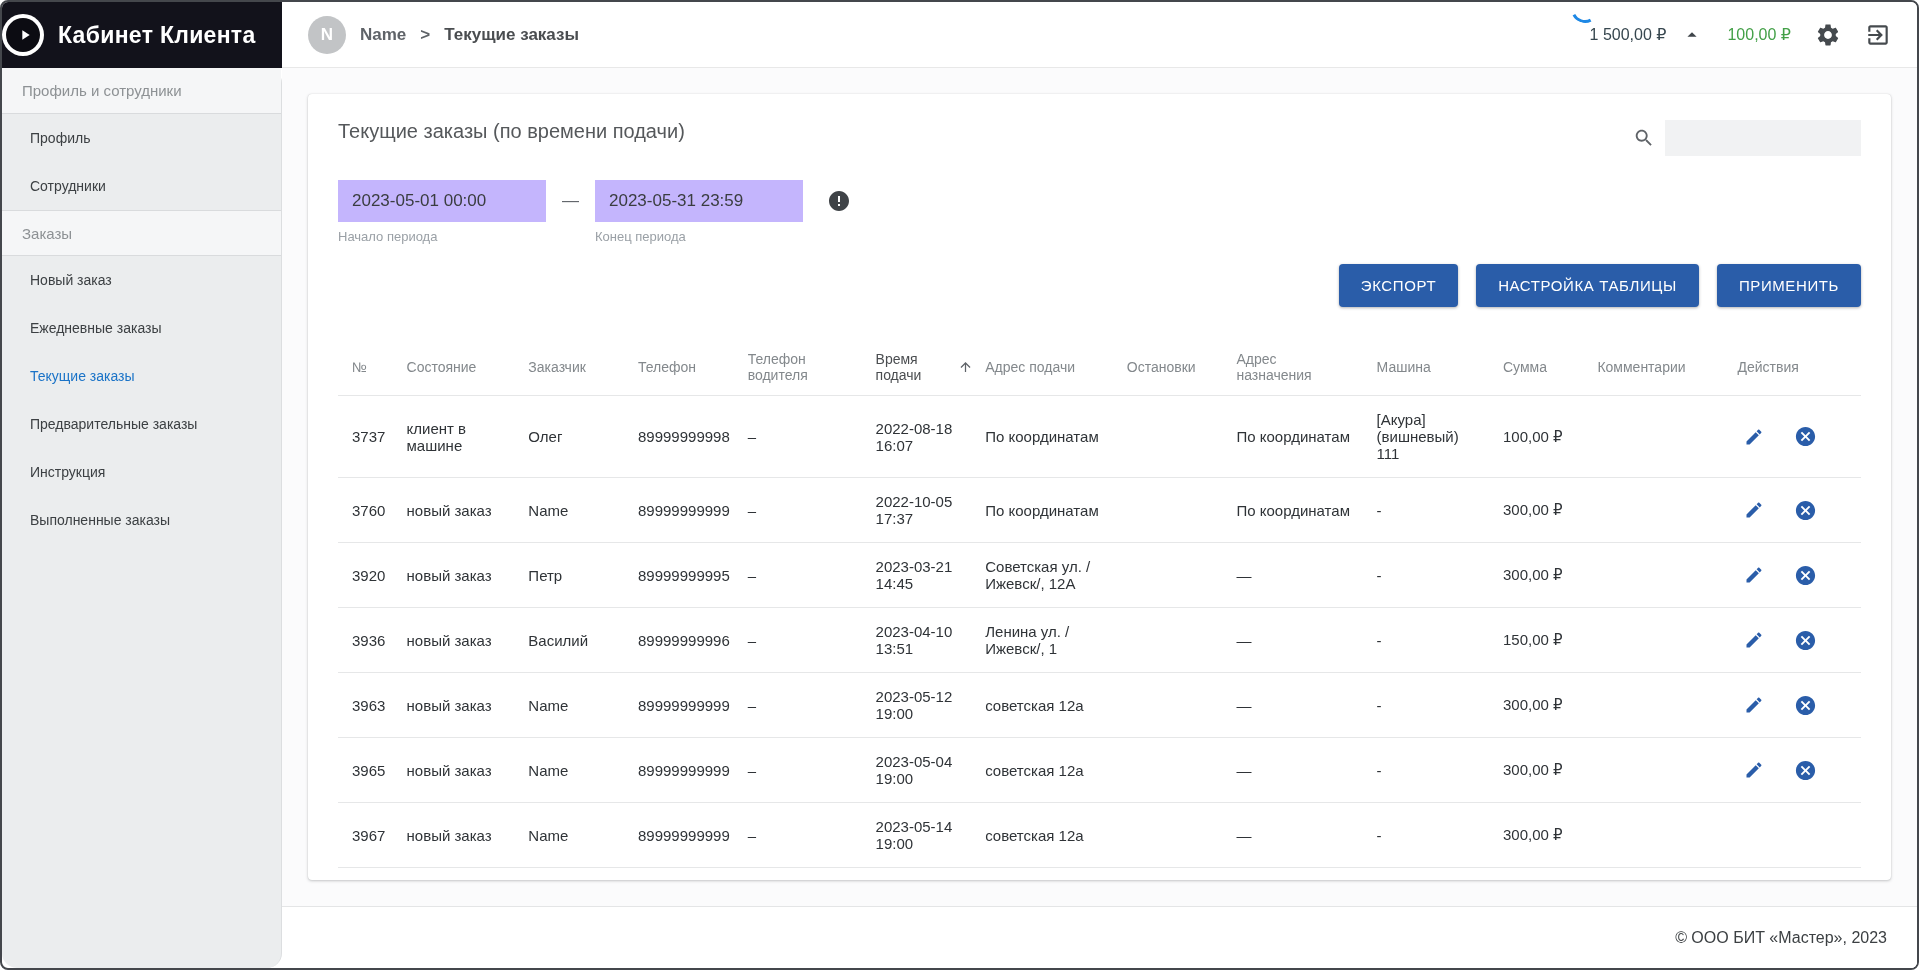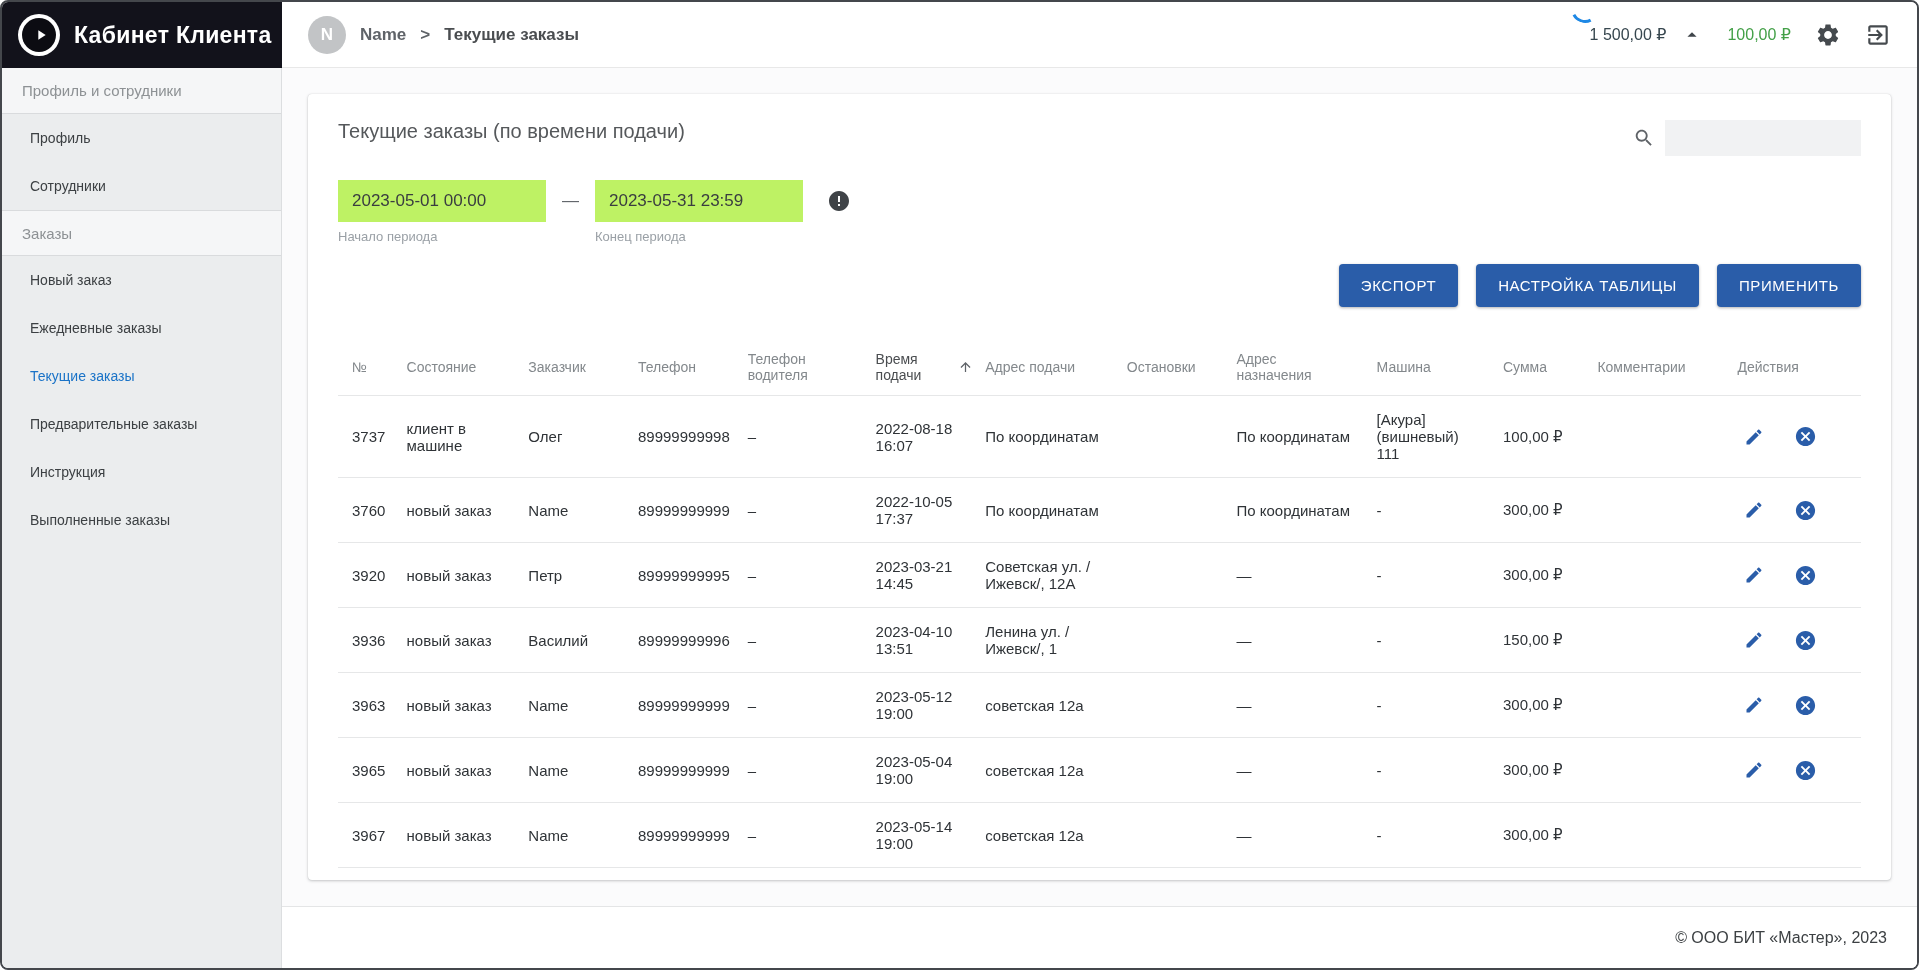--- a/index.html
+++ b/index.html
@@ -5,21 +5,21 @@
   * { margin:0; padding:0; box-sizing:border-box; }
   html, body { width:1919px; height:970px; overflow:hidden; }
   body { font-family:"Liberation Sans","DejaVu Sans",sans-serif; background:#fff; }
 
   .page { width:1919px; height:970px; border:2px solid #44474c; border-radius:8px;
           overflow:hidden; display:flex; flex-direction:column; background:#fff; }
 
   
   .top-bar { height:66px; display:flex; flex-shrink:0; }
   .brand { width:280px; flex-shrink:0; background:#12121b; display:flex; align-items:center;
-           gap:14px; padding-left:16px; }
+           gap:14px; }
   .logo { width:42px; height:42px; border-radius:50%; background:#fff; display:flex;
           align-items:center; justify-content:center; flex-shrink:0; }
   .logo-inner { width:34px; height:34px; border-radius:50%; background:#0c0c12; color:#fff;
                 display:flex; align-items:center; justify-content:center; font-size:14px; padding-left:3px; }
   .brand-title { color:#fff; font-size:23px; font-weight:700; letter-spacing:.3px; white-space:nowrap; }
 
   .header-main { flex:1; position:relative; background:#fff; border-bottom:1px solid #e8e8e8;
                  display:flex; align-items:center; justify-content:space-between; padding:0 26px; }
   .breadcrumb { display:flex; align-items:center; gap:14px; }
   .avatar { width:38px; height:38px; border-radius:50%; background:#c2c4c6; color:#fff;
@@ -30,42 +30,42 @@
   .header-right { display:flex; align-items:center; gap:24px; }
   .spinner-arc { position:absolute; top:-7px; right:318px; width:28px; height:28px; border-radius:50%;
                  border:3px solid transparent; border-bottom-color:#1e88e5; transform:rotate(18deg); }
   .balance { display:flex; align-items:center; gap:15px; font-size:16px; color:#37474f; cursor:pointer; white-space:nowrap; }
   .bonus { font-size:16px; color:#43a047; white-space:nowrap; }
   .icon-btn { display:flex; cursor:pointer; }
   .icon-btn svg { display:block; }
 
   
   .body-row { flex:1; display:flex; min-height:0; }
-  .sidebar { width:280px; flex-shrink:0; background:#ebedee; border-right:1px solid #dcdee0; }
+  .sidebar { width:280px; flex-shrink:0; background:#ebedee; border-right:1px solid #dcdee0;border-radius:15px; }
   .section-header { height:46px; display:flex; align-items:center; padding-left:20px; font-size:15px;
                     color:#8d9194; background:#f5f6f7; border-bottom:1px solid #d9dbdd; cursor:pointer; }
   .section-header.bordered-top { border-top:1px solid #d9dbdd; }
   .nav-item { height:48px; display:flex; align-items:center; padding-left:28px; font-size:14px;
               color:#3c4043; cursor:pointer; }
   .nav-item.active { color:#1a73c7; }
 
   .main { flex:1; min-width:0; display:flex; flex-direction:column; background:#fbfbfc; }
   .card { margin:26px 26px 26px; background:#fff; border-radius:4px; flex:1;
           box-shadow:0 1px 3px rgba(60,64,67,.28), 0 0 1px rgba(60,64,67,.22);
           padding:26px 30px 14px; overflow:hidden; }
 
   .card-head { display:flex; justify-content:space-between; align-items:flex-start; margin-bottom:24px; }
   .card-title { font-size:20px; font-weight:400; color:#55585b; }
   .search { display:flex; align-items:center; gap:10px; }
   .search input { width:196px; height:36px; background:#f1f2f3; border:none; outline:none;
                   padding:0 10px; font-size:15px; font-family:inherit; color:#3c4043; }
 
   .date-row { display:flex; align-items:flex-start; margin-bottom:20px; }
   .field-group { display:flex; flex-direction:column; }
-  .date-field { width:208px; height:42px; background:#bef264; border:none; outline:none;
+  .date-field { width:208px; height:42px; background:#c4b5fd; border:none; outline:none;
                 padding:0 14px; font-size:17px; color:#3a3d40; font-family:inherit; }
   .field-label { margin-top:7px; font-size:13px; color:#9aa0a6; }
   .range-dash { line-height:42px; color:#5f6368; font-size:17px; margin:0 16px; }
   .info-icon { margin-left:24px; margin-top:9px; display:flex; }
 
   .select-bar { height:44px; background:#ececec; display:flex; align-items:center;
                 justify-content:space-between; padding:0 12px 0 16px; margin-bottom:30px; cursor:pointer; }
   .select-value { font-size:17px; color:#2f3337; }
   .select-icons { display:flex; align-items:center; gap:14px; }
   .select-icons span { display:flex; cursor:pointer; }

